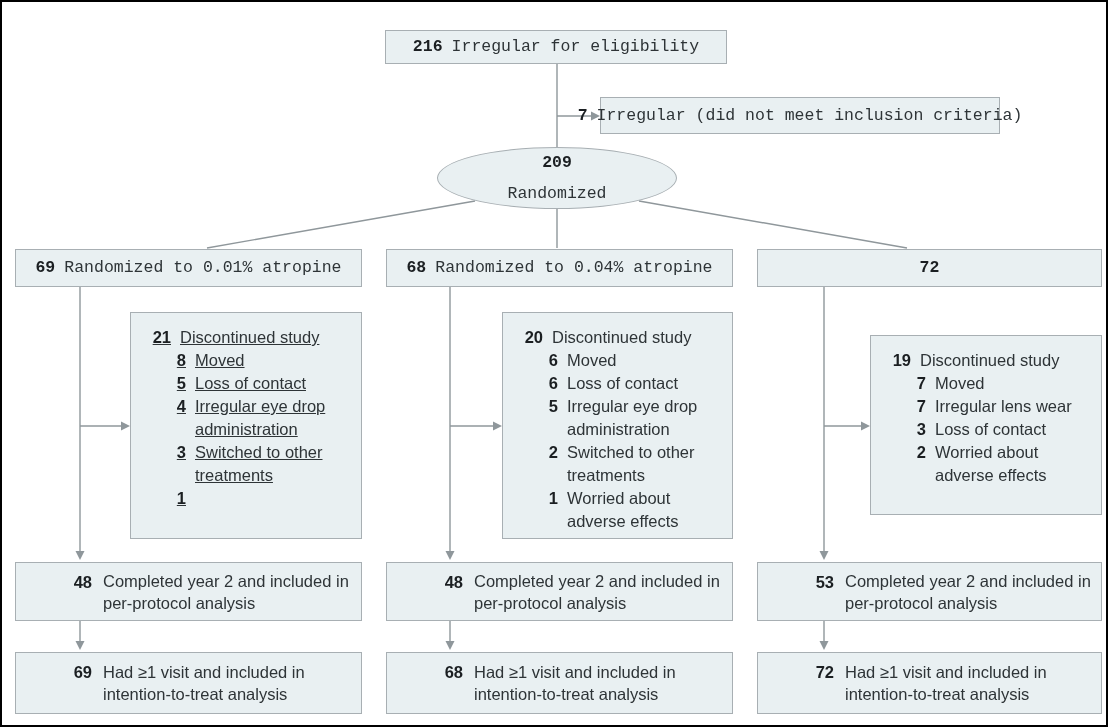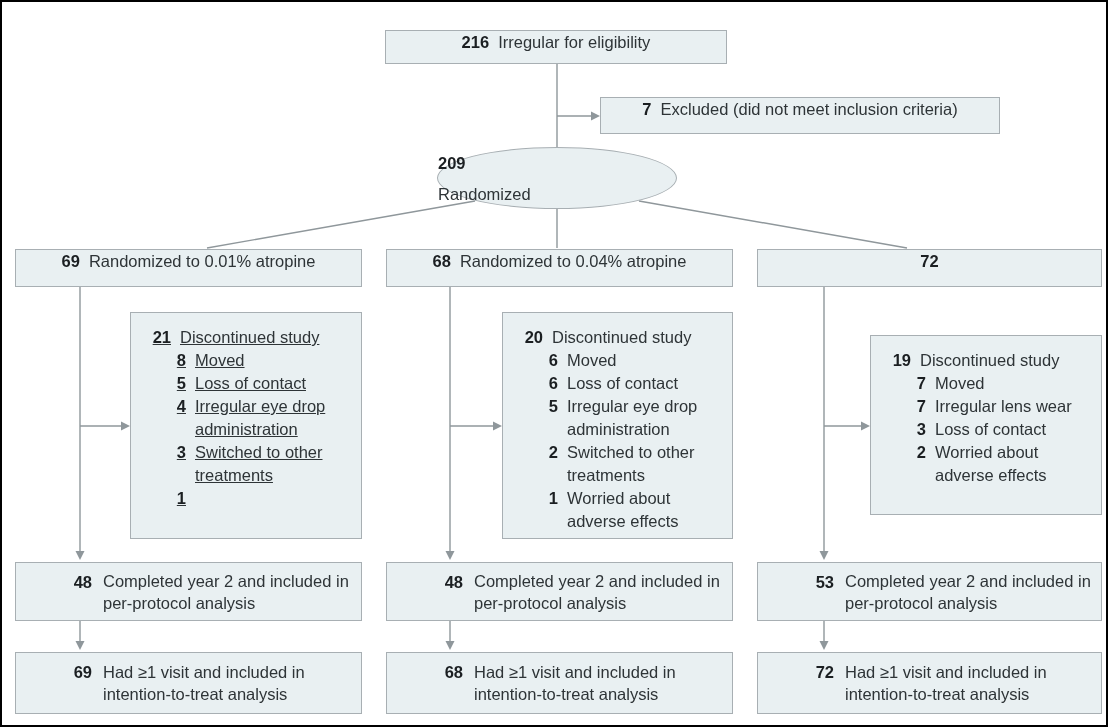--- a/index.html
+++ b/index.html
@@ -19,21 +19,21 @@
   .box{
     position:absolute;
     background:var(--fill);
     border:1px solid var(--border);
     box-sizing:border-box;
     font-size:16.5px;
     line-height:22px;
   }
   .num{font-weight:bold;color:var(--numtext);}
   
-  .center-box{display:flex;align-items:flex-start;justify-content:center;gap:9px;white-space:nowrap;}
+  .center-box{display:flex;align-items:center;justify-content:center;gap:9px;white-space:nowrap;font-family:Liberation Mono, monospace;}
   .ellipse{border-radius:50%;flex-direction:column;}
   
   .stat-box{display:flex;align-items:center;padding:8px 8px 8px 46px;}
   .stat-box .num{flex:none;width:30px;text-align:right;margin-right:11px;align-self:flex-start;}
   .stat-box .lbl{flex:1;}
   
   .disc-box{padding:13px 6px 0 16px;}
   .row{display:flex;line-height:23px;}
   .row .num{flex:none;min-width:24px;text-align:right;margin-right:9px;}
   .row .lbl{flex:1;}
@@ -78,21 +78,21 @@
     <polygon points="822,648 817.5,639 826.5,639"></polygon>
   </svg>
 
   <div class="box center-box" style="left:383px;top:28px;width:342px;height:34px;">
     <span class="num">216</span>
     <span>Irregular for eligibility</span>
   </div>
 
   <div class="box center-box" style="left:598px;top:95px;width:400px;height:37px;">
     <span class="num">7</span>
-    <span>Excluded (did not meet inclusion criteria)</span>
+    <span>Irregular (did not meet inclusion criteria)</span>
   </div>
 
   <div class="box center-box ellipse" style="left:435px;top:145px;width:240px;height:62px;">
     <span class="num">209</span>
     <span>Randomized</span>
   </div>
 
   <div class="box center-box" style="left:13px;top:247px;width:347px;height:38px;">
     <span class="num">69</span>
     <span>Randomized to 0.01% atropine</span>

